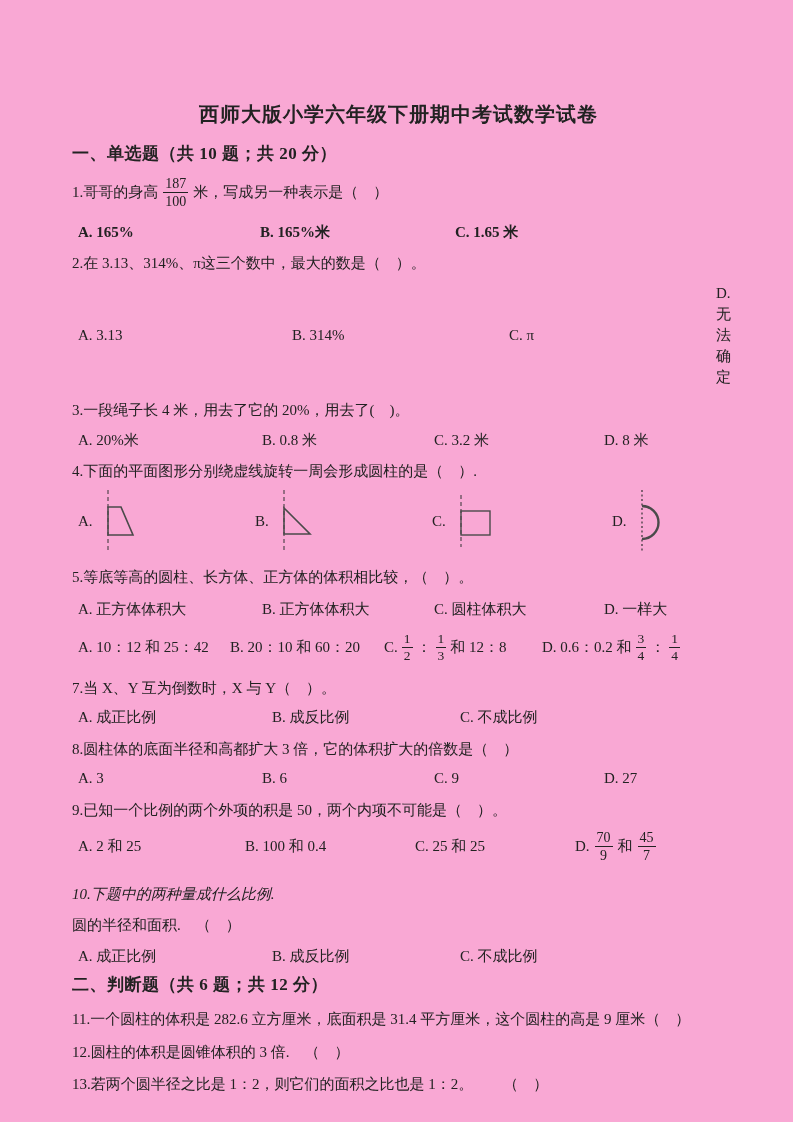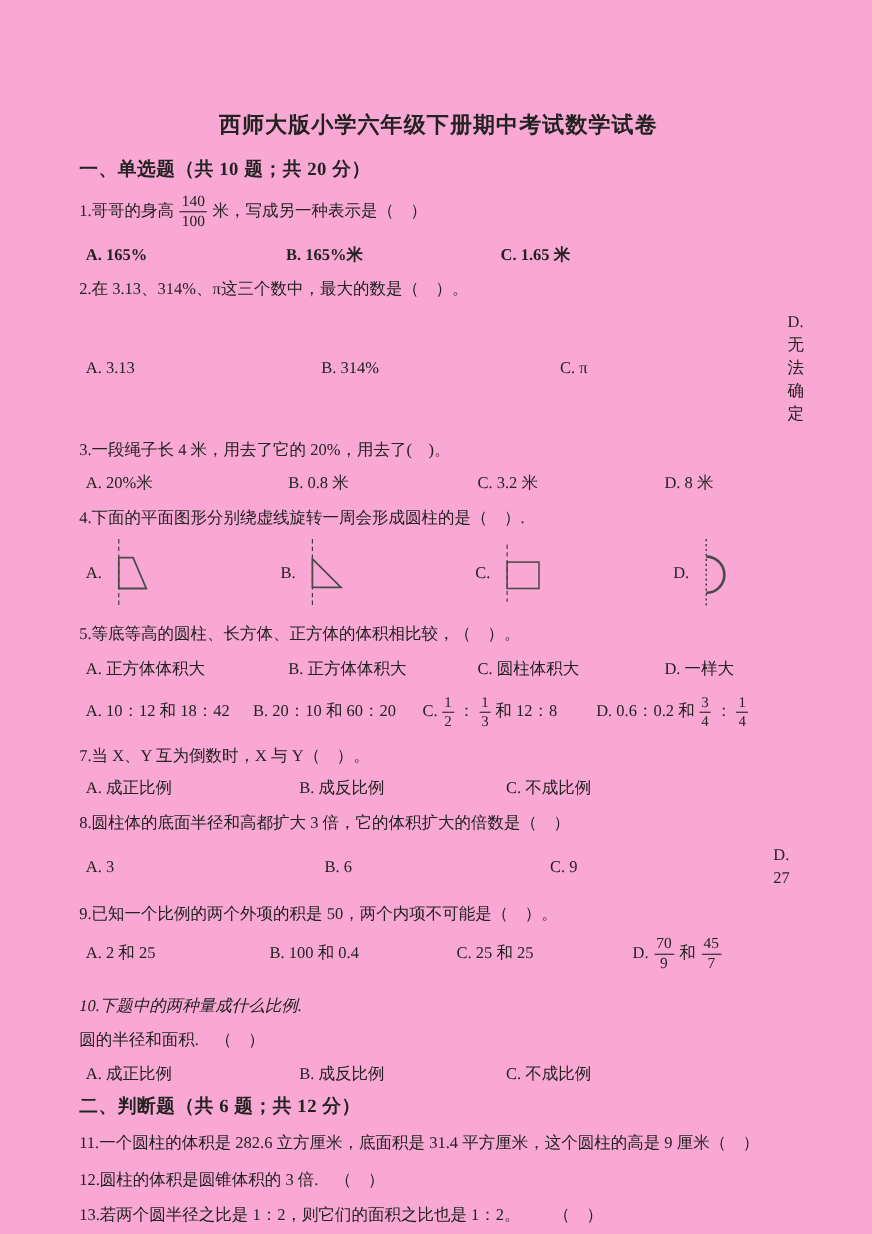--- a/index.html
+++ b/index.html
@@ -35,21 +35,21 @@
   <div class="content">
 
     <div class="title">西师大版小学六年级下册期中考试数学试卷</div>
 
     <div class="sec-heading">一、单选题（共 10 题；共 20 分）</div>
 
     <div>
       <div class="stem stem-flex" style="margin-top:6px;height:40px;">
         <span>1.哥哥的身高</span>
         <span class="frac">
-            <span class="fnum">140</span>
+            <span class="fnum">187</span>
             <span class="fden">100</span>
           </span>
         <span>米，写成另一种表示是（　）</span>
       </div>
       <div class="opts cq1" style="margin-top:10px;font-weight:bold;">
         <span>A. 165%</span>
         <span>B. 165%米</span>
         <span>C. 1.65 米</span>
       </div>
     </div>
@@ -113,21 +113,21 @@
       <div class="opts c4w" style="margin-top:11px;">
         <span>A. 正方体体积大</span>
         <span>B. 正方体体积大</span>
         <span>C. 圆柱体积大</span>
         <span>D. 一样大</span>
       </div>
     </div>
 
     <div>
       <div class="opts cq6" style="margin-top:5px;height:44px;">
-        <span>A. 10：12 和 18：42</span>
+        <span>A. 10：12 和 25：42</span>
         <span>B. 20：10 和 60：20</span>
         <span class="opt-flex">
           <span>C.</span>
           <span class="frac frac-sm">
               <span class="fnum">1</span>
               <span class="fden">2</span>
             </span>
           <span>：</span>
           <span class="frac frac-sm">
               <span class="fnum">1</span>
@@ -154,21 +154,21 @@
       <div class="stem" style="margin-top:9px;">7.当 X、Y 互为倒数时，X 与 Y（　）。</div>
       <div class="opts c3" style="margin-top:8px;">
         <span>A. 成正比例</span>
         <span>B. 成反比例</span>
         <span>C. 不成比例</span>
       </div>
     </div>
 
     <div>
       <div class="stem" style="margin-top:11px;">8.圆柱体的底面半径和高都扩大 3 倍，它的体积扩大的倍数是（　）</div>
-      <div class="opts c4w" style="margin-top:8px;gap:33px;">
+      <div class="opts c4w" style="margin-top:8px;">
         <span>A. 3</span>
         <span>B. 6</span>
         <span>C. 9</span>
         <span>D. 27</span>
       </div>
     </div>
 
     <div>
       <div class="stem" style="margin-top:11px;">9.已知一个比例的两个外项的积是 50，两个内项不可能是（　）。</div>
       <div class="opts c4n" style="margin-top:5px;height:40px;">

